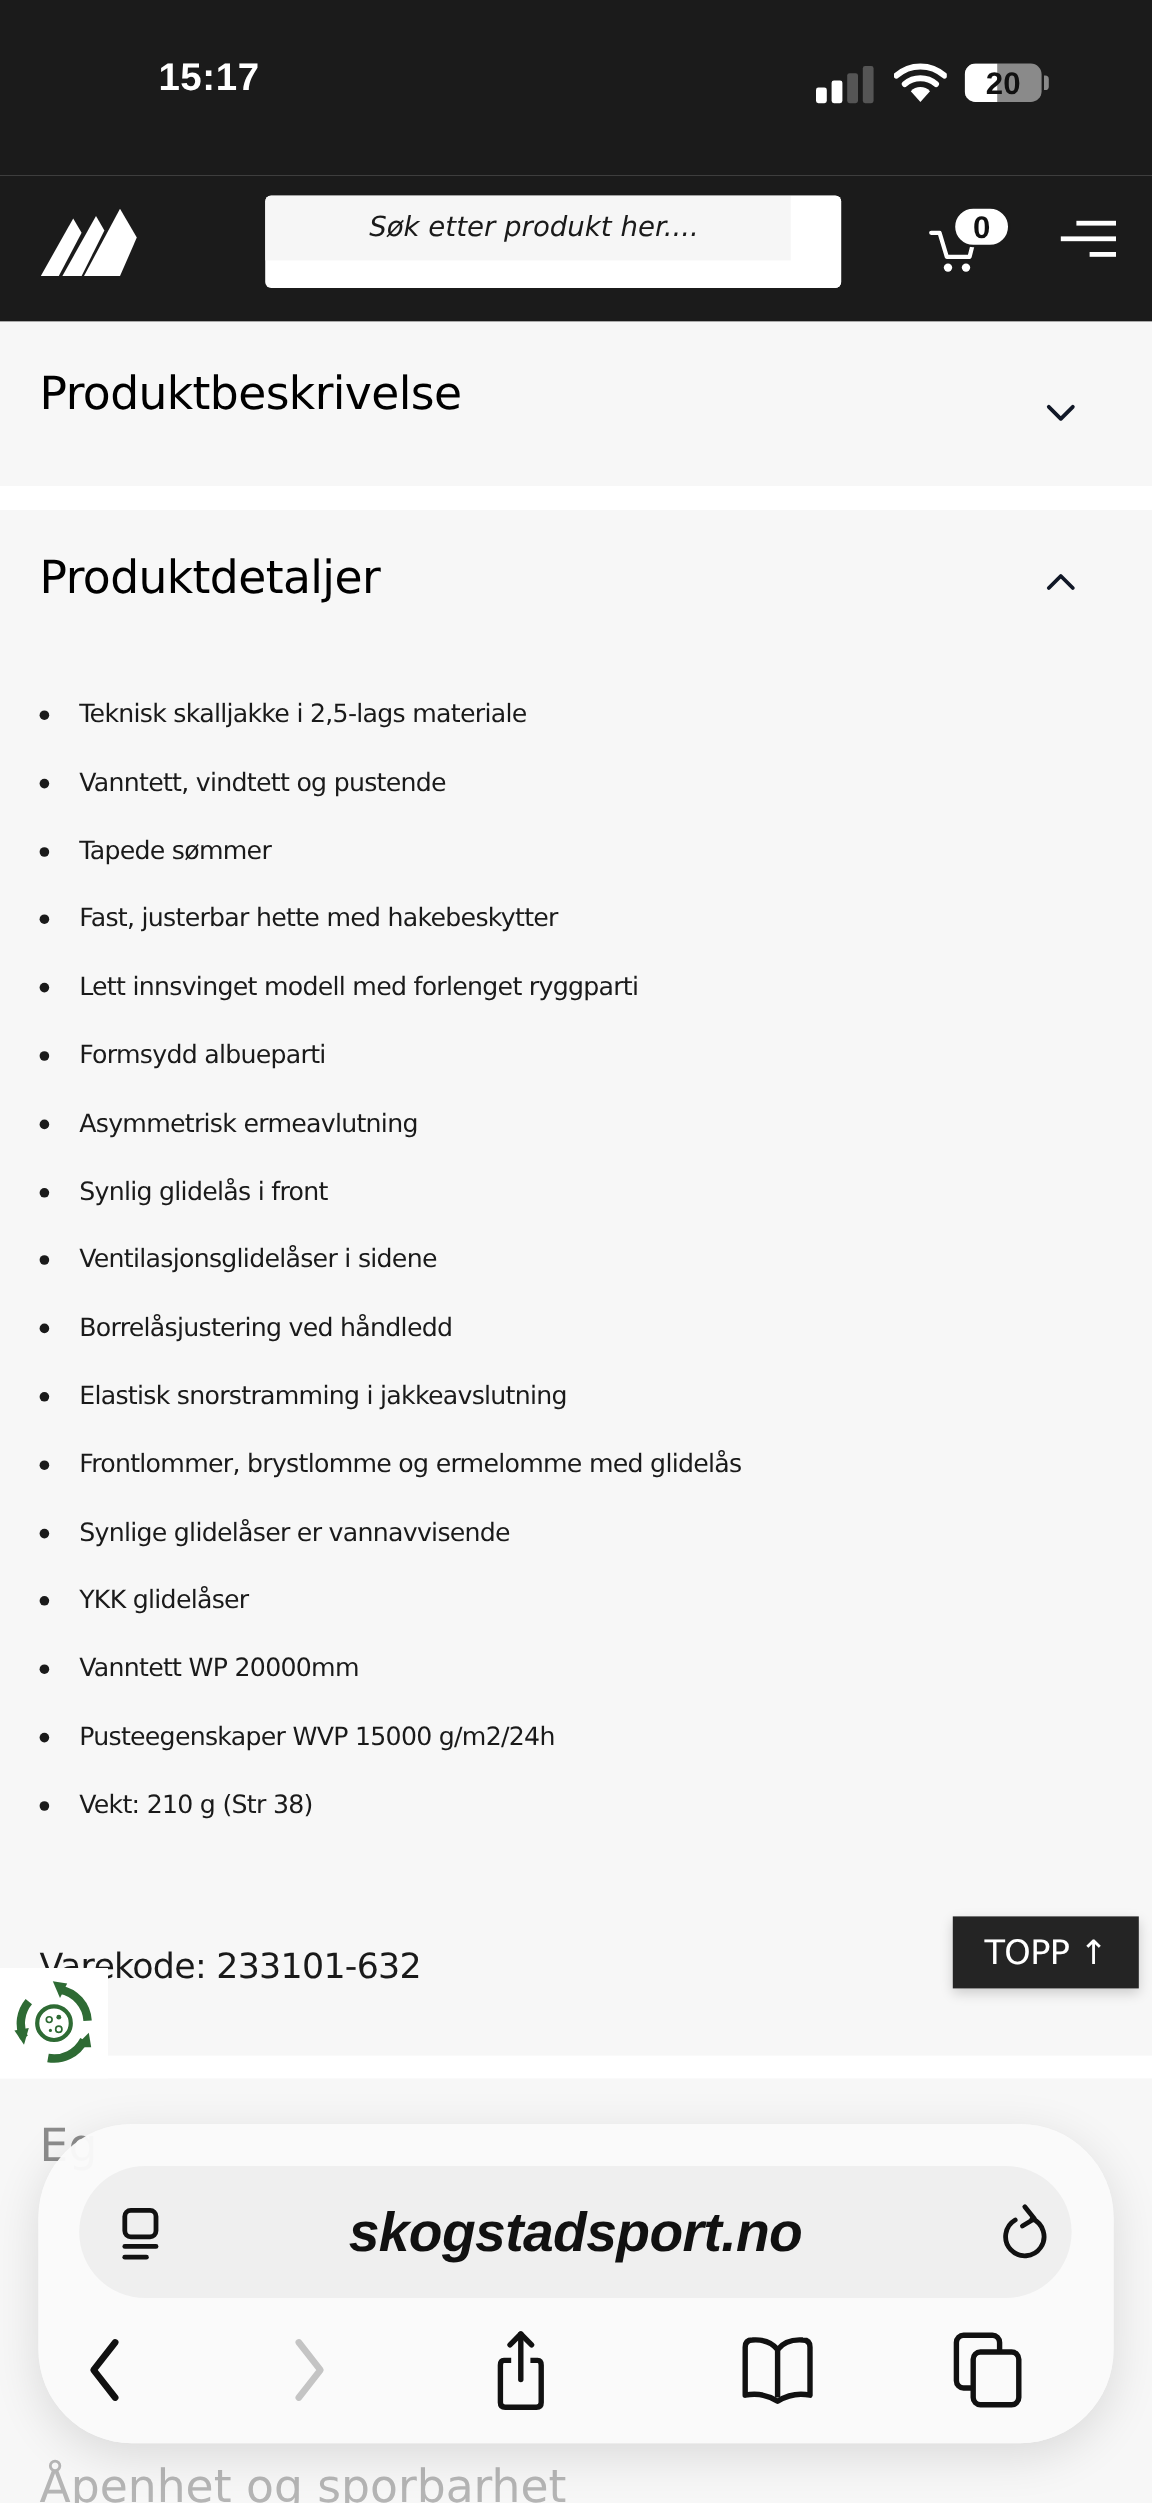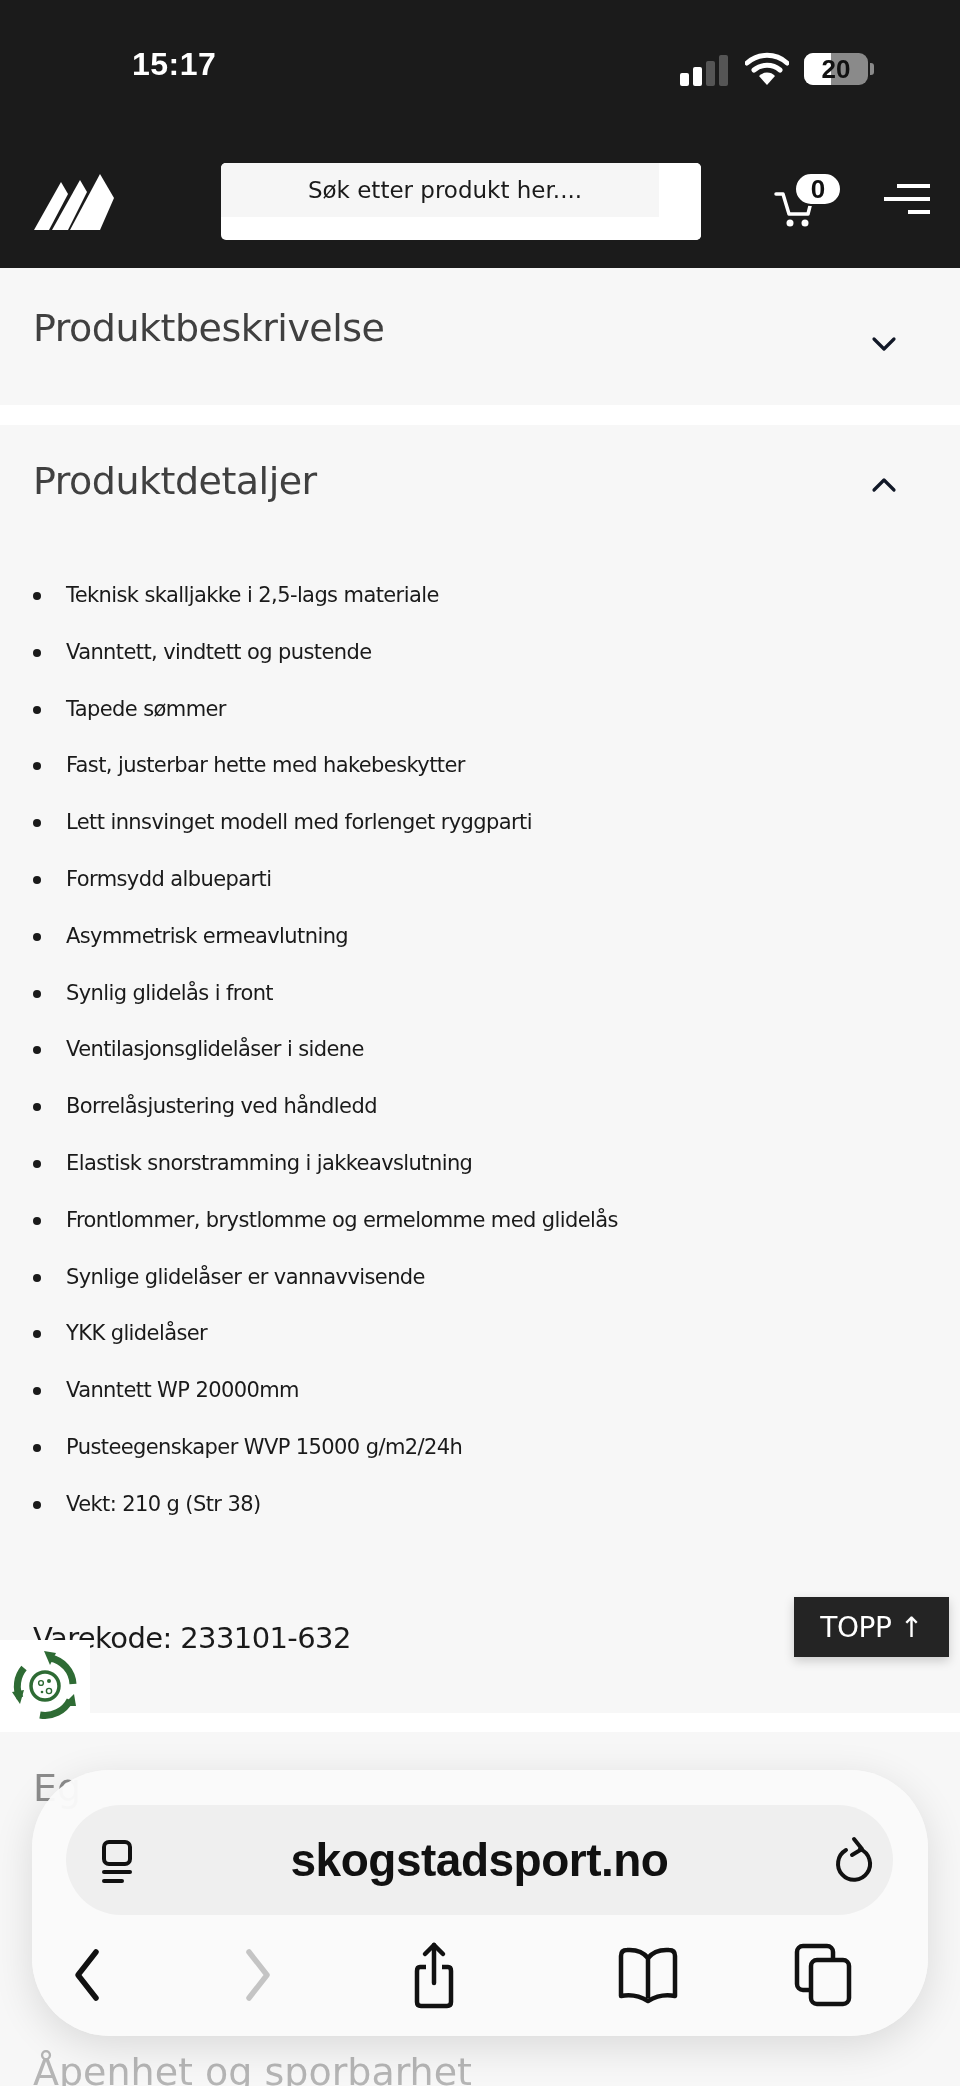--- a/index.html
+++ b/index.html
@@ -14,48 +14,48 @@
   .wifi { position: absolute; left: 745px; top: 52px; }
   .battery { position: absolute; left: 804px; top: 53px; width: 64px; height: 32px; border-radius: 9px; overflow: hidden; background: #8a8a8a; }
   .battery .fill { position: absolute; left: 0; top: 0; width: 42%; height: 100%; background: #ffffff; }
   .battery .num { position: absolute; left: 0; top: 0; width: 100%; height: 100%; text-align: center; font-size: 26px; font-weight: bold; line-height: 32px; color: #111; }
   .battery-tip { position: absolute; left: 870px; top: 63px; width: 4px; height: 12px; border-radius: 0 3px 3px 0; background: #8a8a8a; }
 
   
   .site-header { position: absolute; left: 0; top: 146px; width: 960px; height: 122px; background: #1b1b1b; }
   .logo { position: absolute; left: 34px; top: 28px; }
   .search { position: absolute; left: 221px; top: 17px; width: 480px; height: 77px; background: #ffffff; border-radius: 5px; overflow: hidden; }
-  .search-input { position: absolute; left: 0; top: 0; width: 438px; height: 54px; background: #f6f6f6; border: none; outline: none; font-family: "DejaVu Sans", sans-serif; font-size: 23px; color: #1a1a1a; text-align: center; padding-left: 10px; }
+  .search-input { position: absolute; left: 0; top: 0; width: 438px; height: 54px; background: #f6f6f6; border: none; outline: none; font-family: "DejaVu Sans", sans-serif; font-size: 23px; color: #1a1a1a; text-align: center; padding-left: 10px; font-style: italic; }
   .search-input::placeholder { color: #1a1a1a; }
   .search-button { position: absolute; left: 438px; top: 0; width: 42px; height: 77px; background: #ffffff; border: none; }
   .cart { position: absolute; left: 774px; top: 26px; width: 72px; height: 56px; }
   .cart-badge { position: absolute; left: 20px; top: 0px; width: 48px; height: 34px; border-radius: 17px; background: #ffffff; border: 2px solid #1b1b1b; text-align: center; font-size: 26px; font-weight: bold; line-height: 30px; color: #111; }
   .menu { position: absolute; left: 880px; top: 34px; width: 50px; height: 40px; }
   .menu span { position: absolute; height: 4px; background: #ffffff; right: 0; }
 
   
   .section { position: absolute; left: 0; width: 960px; background: #f7f7f7; }
-  .section-title { position: absolute; left: 33px; font-size: 38px; color: #404040; font-family: "DejaVu Sans", sans-serif; letter-spacing: -0.5px; }
+  .section-title { position: absolute; left: 33px; font-size: 38px; color: #000000; font-family: "DejaVu Sans", sans-serif; letter-spacing: -0.5px; }
   .chevron { position: absolute; left: 866px; width: 36px; height: 24px; }
 
   .details-list { position: absolute; left: 0; top: 142px; width: 960px; list-style: none; }
   .details-list li { position: relative; height: 56.8px; line-height: 56.8px; padding-left: 66px; font-family: "DejaVu Sans", sans-serif; font-size: 21px; color: #1a1a1a; letter-spacing: -0.6px; white-space: nowrap; }
   .details-list li::before { content: ""; position: absolute; left: 33px; top: 25px; width: 8px; height: 8px; border-radius: 50%; background: #1a1a1a; }
   .varekode { position: absolute; left: 33px; top: 1196px; font-family: "DejaVu Sans", sans-serif; font-size: 29px; letter-spacing: -0.6px; color: #1a1a1a; }
 
   .topp-button { position: absolute; left: 794px; top: 1597px; width: 155px; height: 60px; background: #242424; color: #ffffff; border: none; font-family: "DejaVu Sans", sans-serif; font-size: 28px; letter-spacing: -0.5px; box-shadow: 0 4px 10px rgba(0,0,0,0.18); }
 
   .recycle-badge { position: absolute; left: 0; top: 1640px; width: 90px; height: 92px; background: #ffffff; }
 
   .faded-title { position: absolute; left: 33px; font-family: "DejaVu Sans", sans-serif; font-size: 38px; color: #8c8c8c; }
 
   
   .safari-panel { position: absolute; left: 32px; top: 1770px; width: 896px; height: 266px; background: rgba(250,250,250,0.97); border-radius: 78px; box-shadow: 0 10px 40px rgba(0,0,0,0.12); }
   .url-pill { position: absolute; left: 34px; top: 35px; width: 827px; height: 110px; background: #efefef; border-radius: 55px; }
-  .url-text { position: absolute; left: 0; top: 0; width: 100%; height: 110px; line-height: 110px; text-align: center; font-size: 46px; font-weight: bold; color: #111; letter-spacing: -0.5px; }
+  .url-text { position: absolute; left: 0; top: 0; width: 100%; height: 110px; line-height: 110px; text-align: center; font-size: 46px; font-weight: bold; color: #111; letter-spacing: -0.5px; font-style: italic; }
   .reader-icon { position: absolute; left: 34px; top: 34px; }
   .reload-icon { position: absolute; left: 766px; top: 30px; }
   .nav-row { position: absolute; left: 0; top: 165px; width: 896px; height: 80px; }
   .nav-btn { position: absolute; top: 0; width: 80px; height: 80px; display: flex; align-items: center; justify-content: center; }
 </style>
 </head>
 <body>
 
 <div class="status-bar">
   <div class="status-time">15:17</div>

